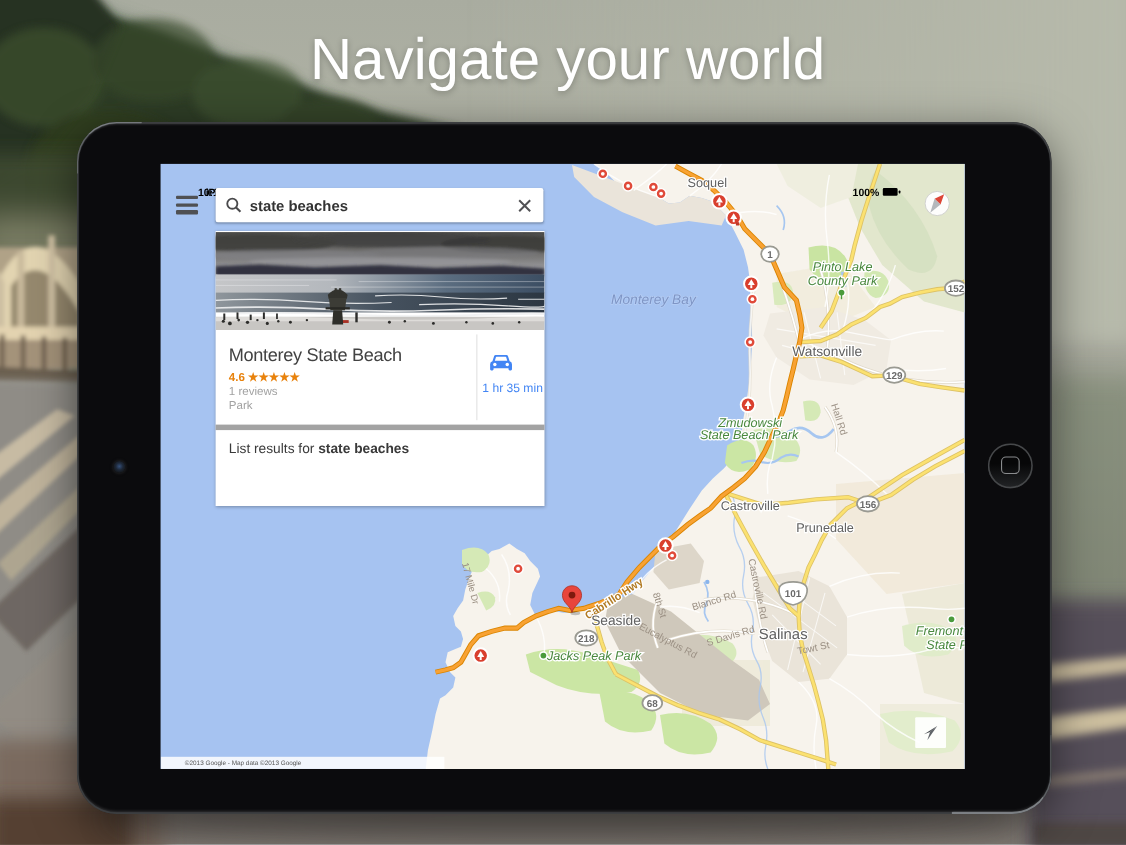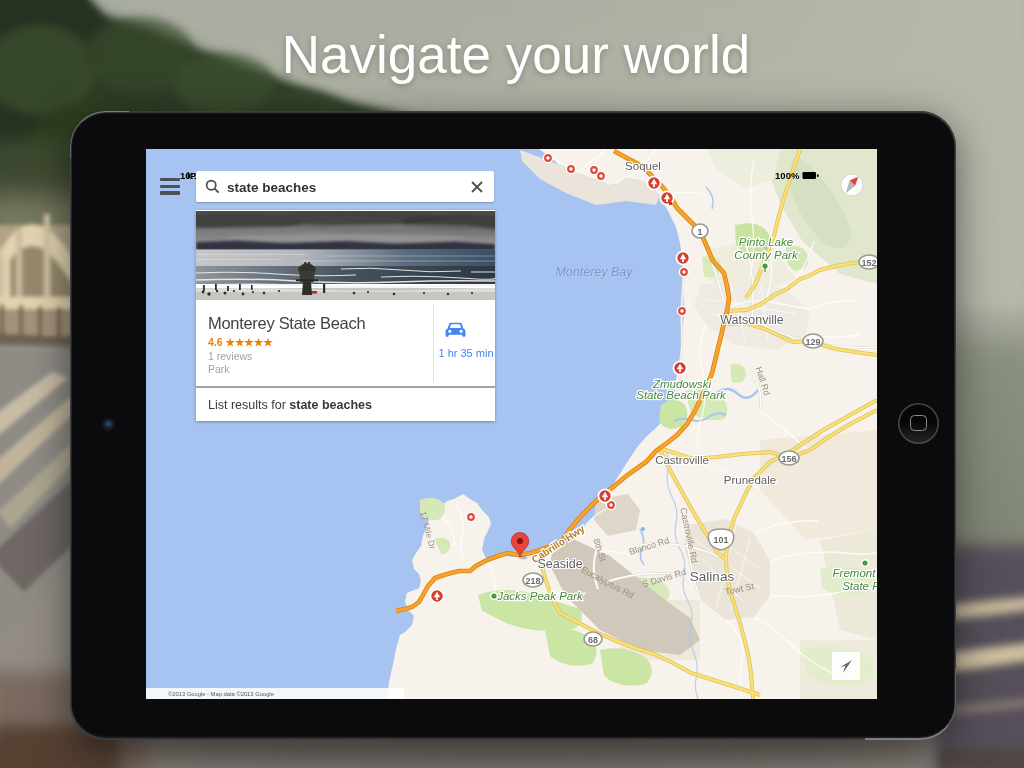--- a/index.html
+++ b/index.html
@@ -25,32 +25,32 @@
   #st-center{position:absolute;left:0;width:731px;top:5px;}
   #st-right{position:absolute;right:9px;top:5px;}
   
   #burger{position:absolute;left:14px;top:29px;width:20px;height:16.5px;z-index:40;}
   #burger div{height:3.3px;background:#4f5053;border-radius:1px;margin-bottom:3.4px;}
   
   #search{position:absolute;left:50px;top:22px;width:298px;height:31px;background:#fff;border-radius:2px;
     z-index:40;box-shadow:0 1px 2px rgba(0,0,0,.25);}
   #search .q{position:absolute;left:31px;top:8.5px;font-size:13.5px;font-weight:bold;color:#333;}
   
-  #card{position:absolute;left:50px;top:61px;width:299px;height:211px;background:#fff;z-index:40;
+  #card{position:absolute;left:50px;top:61px;width:299px;height:250px;background:#fff;z-index:40;
     box-shadow:0 1px 3px rgba(0,0,0,.3);}
   #photo{position:absolute;left:0px;top:1px;width:299px;height:89px;}
   #cinfo{position:absolute;left:0;top:90px;width:299px;height:86px;}
   #ctitle{position:absolute;left:12px;top:14px;font-size:16.5px;letter-spacing:-0.3px;color:#424242;}
   #crate{position:absolute;left:12px;top:36px;font-size:10.5px;color:#e8820c;font-weight:bold;}
   #crev{position:absolute;left:12px;top:50px;font-size:10.5px;color:#a2a2a2;}
   #cbeach{position:absolute;left:12px;top:63px;font-size:10.5px;color:#a2a2a2;}
   #cdiv{position:absolute;left:237px;top:4px;width:1px;height:78px;background:#e2e2e2;}
   #ccar{position:absolute;left:237px;top:21px;width:45px;text-align:center;color:#4285f4;}
   #ctime{position:absolute;left:240px;top:47px;width:60px;text-align:center;color:#4285f4;font-size:11px;}
-  #clist{position:absolute;left:0;top:176px;width:299px;height:35px;border-top:2px solid #a3a3a3;}
+  #clist{position:absolute;left:0;top:176px;width:299px;height:35px;border-top:5px solid #a3a3a3;}
   #clist span{position:absolute;left:12px;top:10px;font-size:12.5px;color:#3a3a3a;}
 </style>
 </head>
 <body>
 <div id="bg">
 <svg width="1024" height="768" viewBox="0 0 1024 768">
 <defs>
   <linearGradient id="bgbase" x1="0" y1="0" x2="0" y2="1">
     <stop offset="0" stop-color="#a9aca0"></stop>
     <stop offset="0.25" stop-color="#b2b4a6"></stop>

